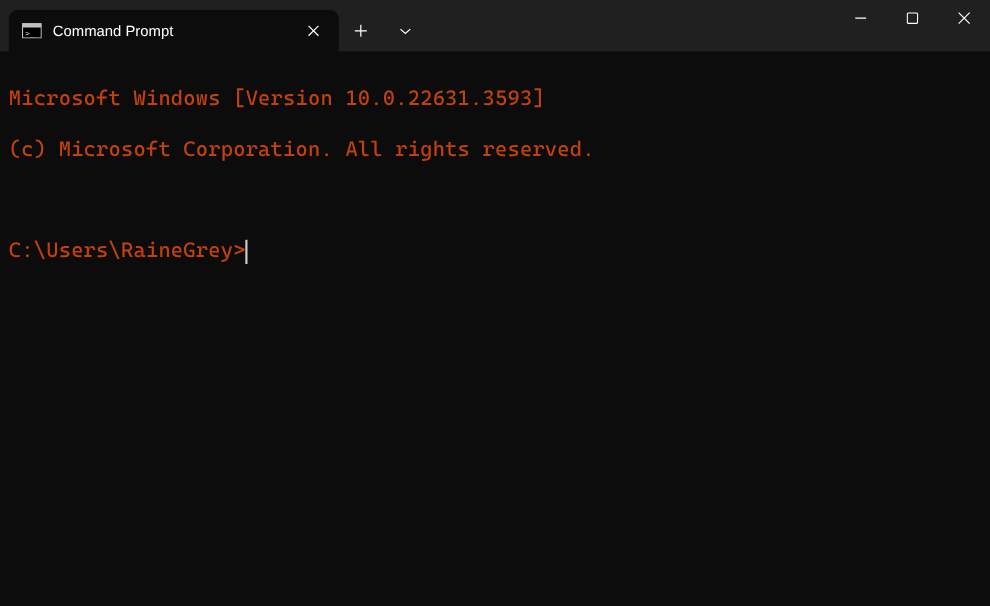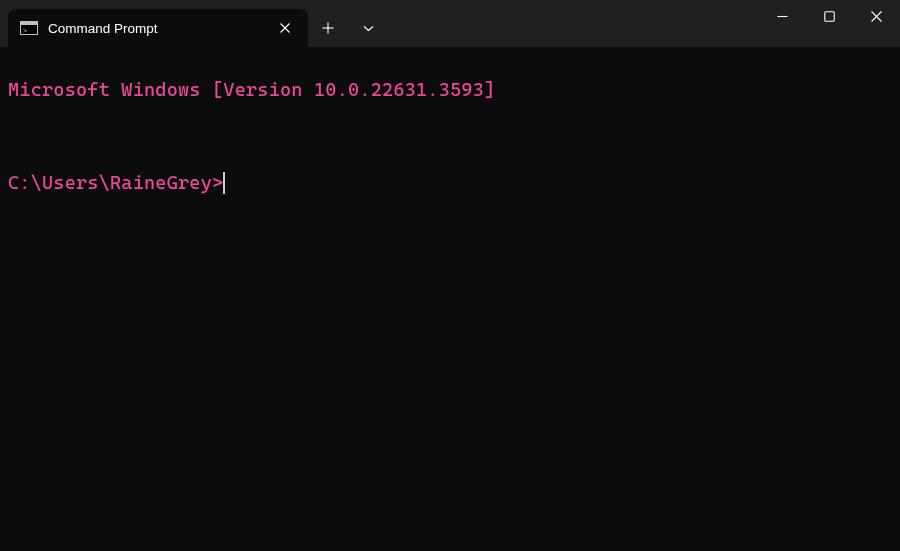--- a/index.html
+++ b/index.html
@@ -83,21 +83,21 @@
       color: #ffffff;
     }
 
     .terminal {
       flex: 1;
       background: #0c0c0c;
       padding: 8px 8px;
       font-family: "Cascadia Mono", "Consolas", monospace;
       font-size: 19px;
       line-height: 1.22;
-      color: #ec4899;
+      color: #c2410c;
       white-space: pre;
       letter-spacing: 0.2px;
     }
     .prompt-line { display: flex; align-items: flex-end; }
     .cursor {
       display: inline-block;
       width: 2px;
       height: 22px;
       background: #cccccc;
       vertical-align: text-bottom;
@@ -157,15 +157,16 @@
       <svg width="11" height="11" viewBox="0 0 11 11">
           <line x1="0.5" y1="0.5" x2="10.5" y2="10.5" stroke="#ffffff" stroke-width="1.1"></line>
           <line x1="10.5" y1="0.5" x2="0.5" y2="10.5" stroke="#ffffff" stroke-width="1.1"></line>
         </svg>
     </div>
   </div>
 </div>
 
 <div class="terminal">
 <div>Microsoft Windows [Version 10.0.22631.3593]</div>
+<div>(c) Microsoft Corporation. All rights reserved.</div>
 <div>&nbsp;</div>
 <div class="prompt-line"><span>C:\Users\RaineGrey&gt;</span><span class="cursor"></span></div>
 </div>
 
 </body></html>

